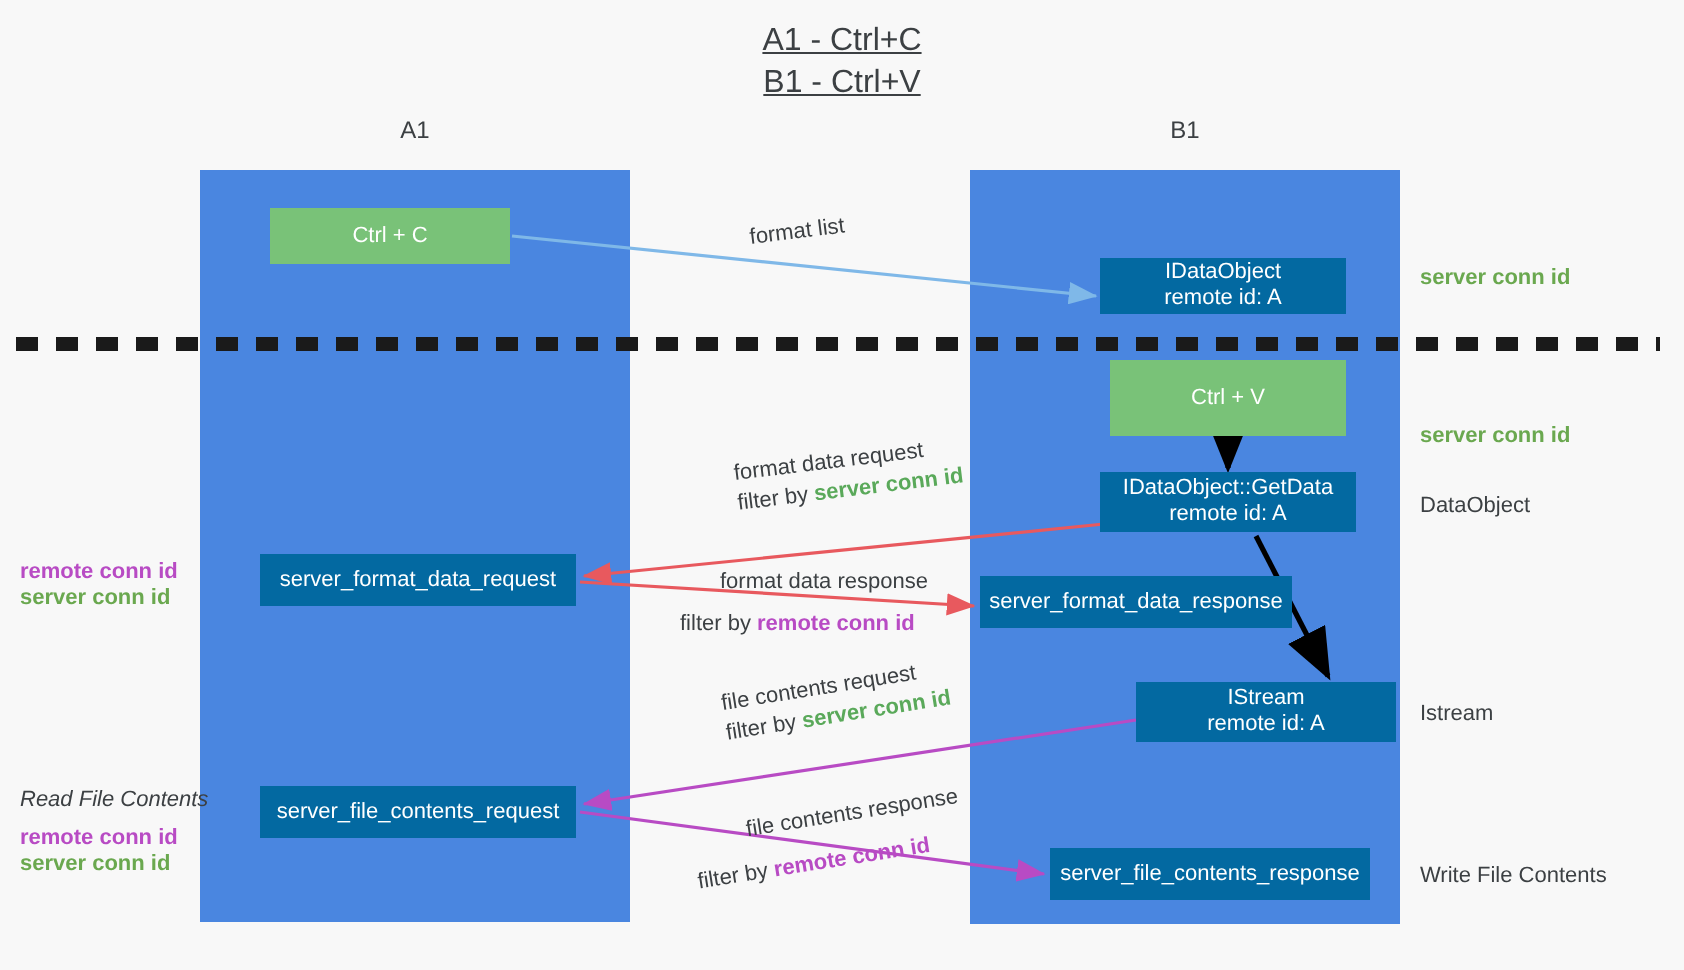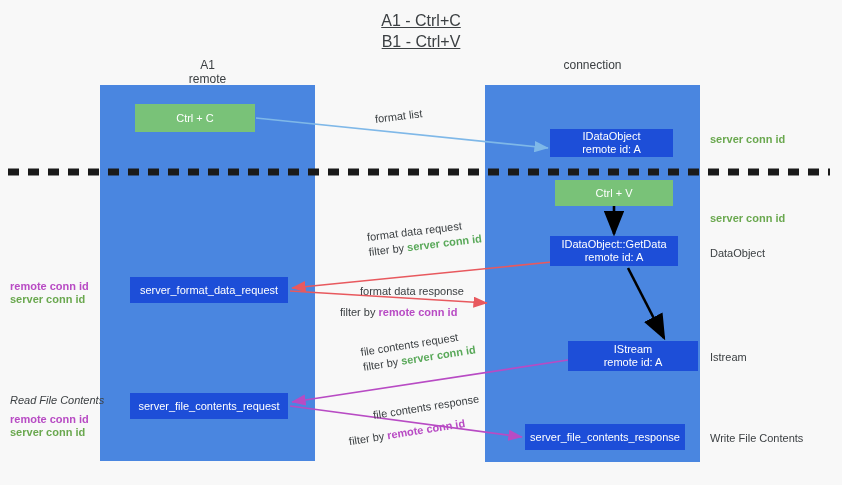--- a/index.html
+++ b/index.html
@@ -59,21 +59,21 @@
     flex-direction: column;
     align-items: center;
     justify-content: center;
     color: #ffffff;
     font-size: 11px;
     line-height: 13px;
     text-align: center;
     padding: 2px 4px;
   }
   .box-green { background: #79c278; }
-  .box-orange { background: #1d4ed8; }
+  .box-orange { background: #0369a1; }
   .box .l2 { display: block; }
 
   
   #arrows {
     position: absolute;
     left: 0; top: 0;
     width: 842px; height: 485px;
     pointer-events: none;
   }
 
@@ -102,24 +102,23 @@
 </head>
 <body>
 
 <div id="canvas">
 
   <div class="abs" id="title">A1 - Ctrl+C
 B1 - Ctrl+V</div>
 
   <div class="abs col-header" style="left:135px; top:58px; width:145px;">
     <span class="ch-name">A1</span>
-    <span class="ch-sub">remote</span>
   </div>
   <div class="abs col-header" style="left:520px; top:58px; width:145px;">
-    <span class="ch-sub">connection</span>
+    <span class="ch-name">B1</span>
   </div>
 
   <div class="abs lane" id="lane-a1"></div>
   <div class="abs lane" id="lane-b1"></div>
 
   <svg id="arrows" viewBox="0 0 842 485">
     <defs>
       <marker id="ah-blue" markerWidth="9" markerHeight="7" refX="8.5" refY="3.5" orient="auto">
         <polygon points="0,0 9,3.5 0,7" fill="#7fb8e8"></polygon>
       </marker>
@@ -153,33 +152,36 @@
 
   <div class="abs box box-green" style="left:135px; top:104px; width:120px; height:28px;text-align:center;">
     <span>Ctrl + C</span>
   </div>
 
   <div class="abs box box-orange" style="left:550px; top:129px; width:123px; height:28px;">
     <span>IDataObject</span>
     <span class="l2">remote id: A</span>
   </div>
 
-  <div class="abs box box-green" style="left:555px; top:180px; width:118px; height:26px;">
+  <div class="abs box box-green" style="left:555px; top:180px; width:118px; height:38px;">
     <span>Ctrl + V</span>
   </div>
 
   <div class="abs box box-orange" style="left:550px; top:236px; width:128px; height:30px;">
     <span>IDataObject::GetData</span>
     <span class="l2">remote id: A</span>
   </div>
 
   <div class="abs box box-orange" style="left:130px; top:277px; width:158px; height:26px;">
     <span>server_format_data_request</span>
   </div>
 
+  <div class="abs box box-orange" style="left:490px; top:288px; width:156px; height:26px;">
+    <span>server_format_data_response</span>
+  </div>
 
   <div class="abs box box-orange" style="left:568px; top:341px; width:130px; height:30px;">
     <span>IStream</span>
     <span class="l2">remote id: A</span>
   </div>
 
   <div class="abs box box-orange" style="left:525px; top:424px; width:160px; height:26px;">
     <span>server_file_contents_response</span>
   </div>
 

